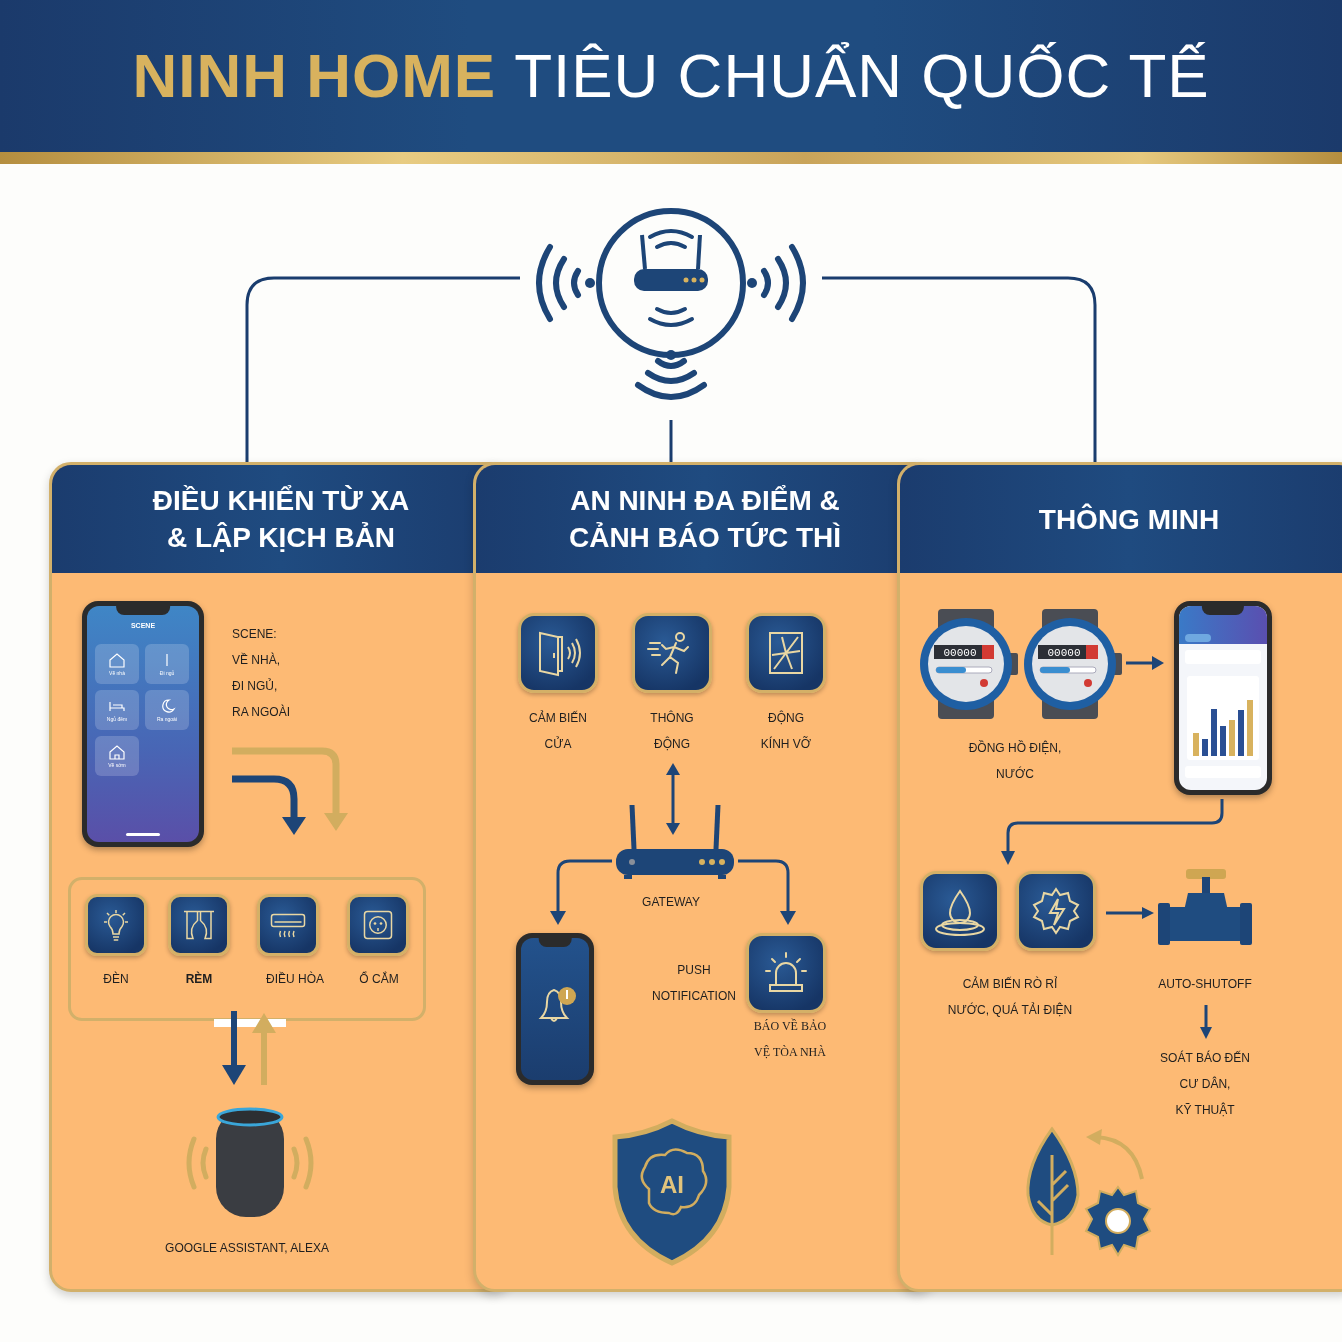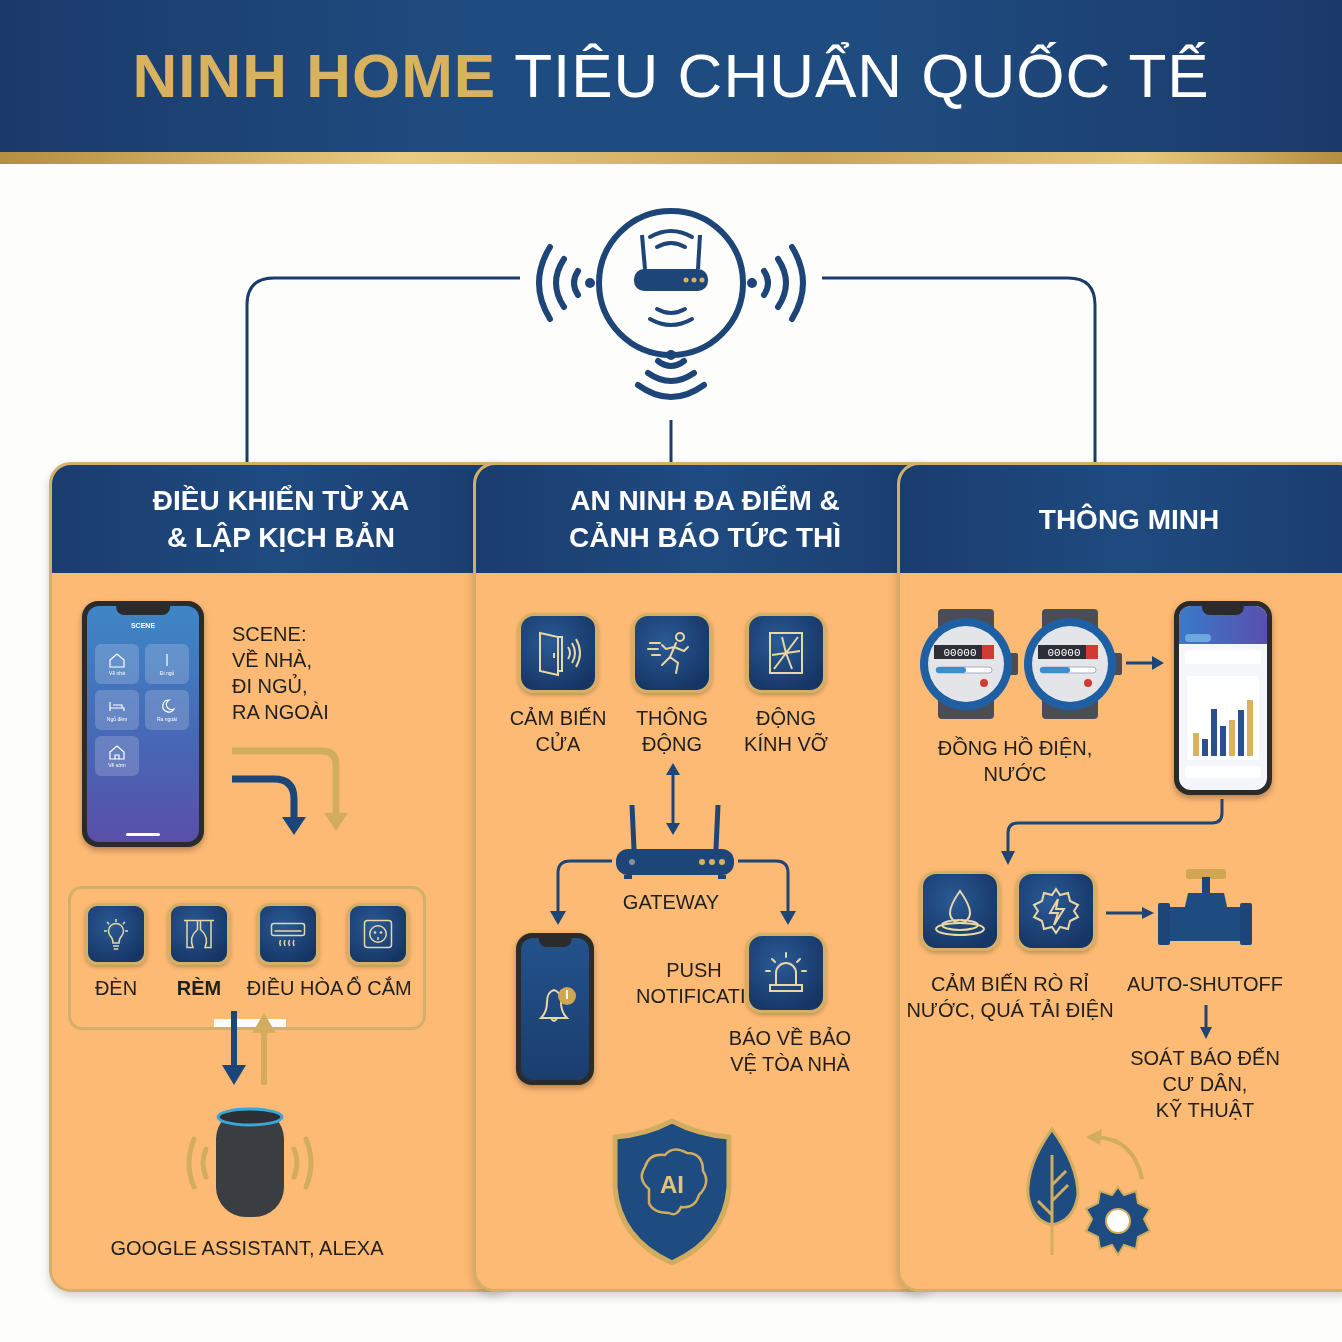--- a/index.html
+++ b/index.html
@@ -31,21 +31,21 @@
     overflow: hidden;
   }
   .card-head {
     height: 108px; background: linear-gradient(90deg, #1b3c6e, #1f4b80 50%, #1b3c6e);
     display: flex; align-items: center; justify-content: center; text-align: center;
     color: #ffffff; font-weight: 700; font-size: 28px; line-height: 37px; padding: 0 10px;
   }
   .card-body { position: relative; height: 716px; }
 
   .abs { position: absolute; }
-  .lbl { font-size: 20px; line-height: 26px; color: #1f1f1f; text-align: center; }
+  .lbl { font-size: 12px; line-height: 26px; color: #1f1f1f; text-align: center; }
   .lbl-left { text-align: left; }
 
   .tile {
     position: absolute; width: 80px; height: 80px; border-radius: 16px;
     background: radial-gradient(circle at 40% 35%, #2a5a95, #163565 80%);
     border: 3px solid #d4b067; box-shadow: 0 2px 4px rgba(0,0,0,0.25);
     display: flex; align-items: center; justify-content: center;
   }
   .tile svg { width: 56px; height: 56px; }
 
@@ -56,21 +56,21 @@
   .phone-screen { width: 100%; height: 100%; border-radius: 12px; overflow: hidden; position: relative; }
   .notch { position: absolute; top: 0; left: 50%; transform: translateX(-50%); width: 48%; height: 9px; background: #2b2b2b; border-radius: 0 0 8px 8px; }
 
   .scene-grid { position: absolute; left: 8px; top: 38px; display: grid; grid-template-columns: 44px 44px; gap: 6px; }
   .scene-tile { width: 44px; height: 40px; border-radius: 6px; background: rgba(255,255,255,0.18); display: flex; flex-direction: column; align-items: center; justify-content: center; }
   .scene-tile span { font-size: 5px; color: #fff; margin-top: 2px; }
   .scene-title { position: absolute; top: 16px; width: 100%; text-align: center; font-size: 7px; color: #fff; font-weight: 700; }
 
   .device-box {
     position: absolute; left: 16px; top: 304px; width: 358px; height: 144px;
-    border: 3px solid #d2b06a; border-radius: 14px; margin-top: 9px;
+    border: 3px solid #d2b06a; border-radius: 14px;
   }
 
   .watermark {
     position: absolute; left: 515px; top: 520px; width: 300px; height: 240px; opacity: 0.22; pointer-events: none;
   }
 </style>
 </head>
 <body>
 
 <div class="header">
@@ -340,21 +340,21 @@
     </div>
 
     <div class="tile" style="left:270px;top:360px;">
       <svg viewBox="0 0 56 56">
           <g fill="none" stroke="#e9d7a3" stroke-width="2" stroke-linecap="round">
             <path d="M18 40 V28 A10 10 0 0 1 38 28 V40 Z M12 40 H44 V46 H12 Z"></path>
             <path d="M28 8 V12 M14 14 L17 17 M42 14 L39 17 M8 26 H12 M44 26 H48"></path>
           </g>
         </svg>
     </div>
-    <div class="abs lbl" style="left:240px;top:452px;width:148px;">
+    <div class="abs lbl" style="left:240px;top:440px;width:148px;font-family:Liberation Serif, serif;">
       <div>BÁO VỀ BẢO</div>
         <div>VỆ TÒA NHÀ</div>
     </div>
 
     <svg class="abs" style="left:133px;top:544px;width:126px;height:150px" viewBox="0 0 126 150">
       <path d="M63 4 Q90 18 120 20 V70 Q116 122 63 146 Q10 122 6 70 V20 Q36 18 63 4 Z" fill="#1f4c80" stroke="#d2ad5f" stroke-width="5"></path>
       <path d="M40 72 Q28 62 36 50 Q40 36 56 38 Q64 28 78 36 Q94 36 94 54 Q102 66 90 78 Q86 92 72 90 Q68 100 60 96 Q44 96 40 86 Z" fill="none" stroke="#d2ad5f" stroke-width="2.5"></path>
       <text x="63" y="76" text-anchor="middle" font-family="Liberation Sans, sans-serif" font-weight="700" font-size="24" fill="#e2c47c">AI</text>
     </svg>
   </div>

